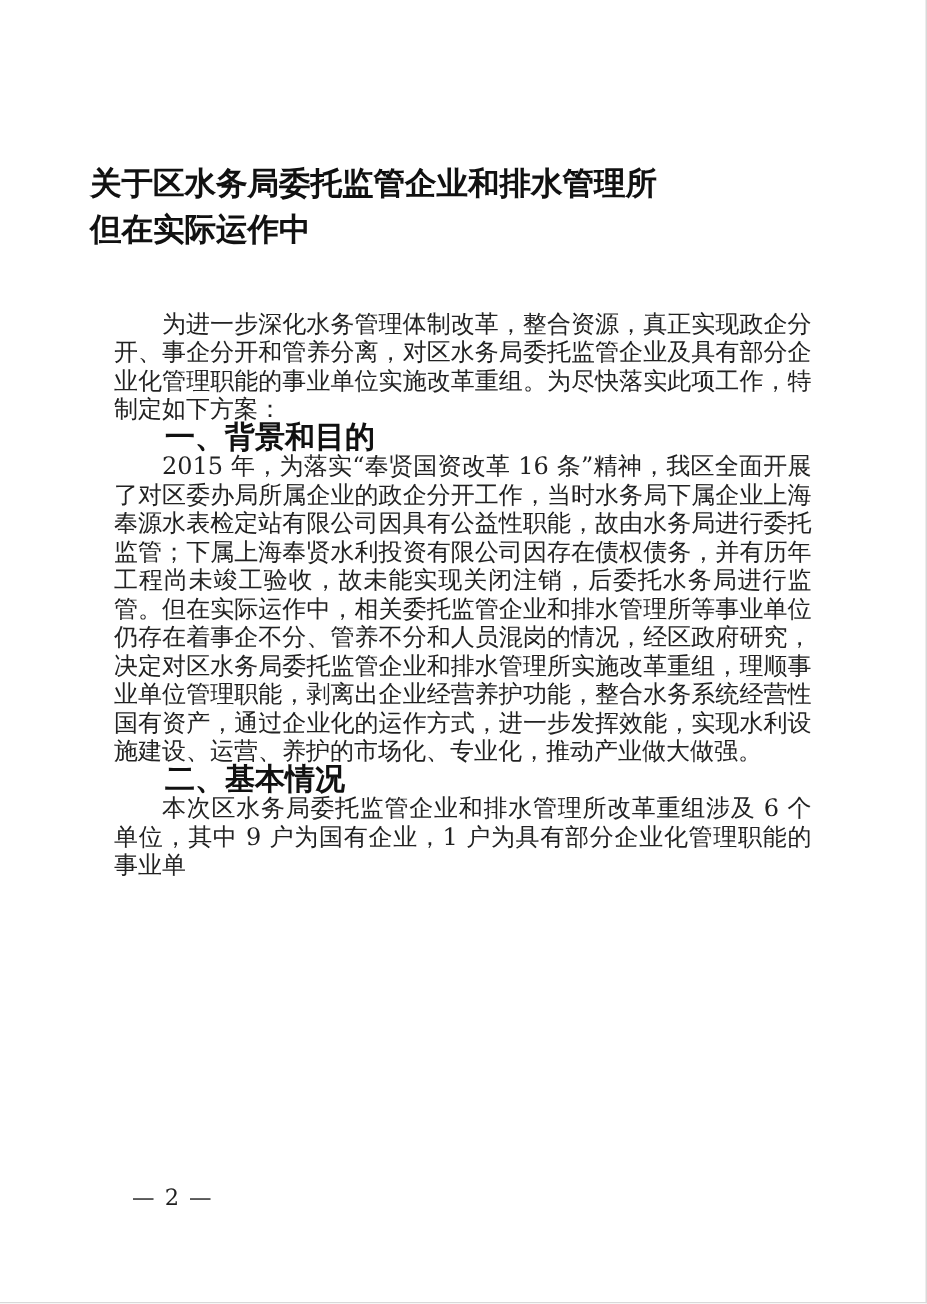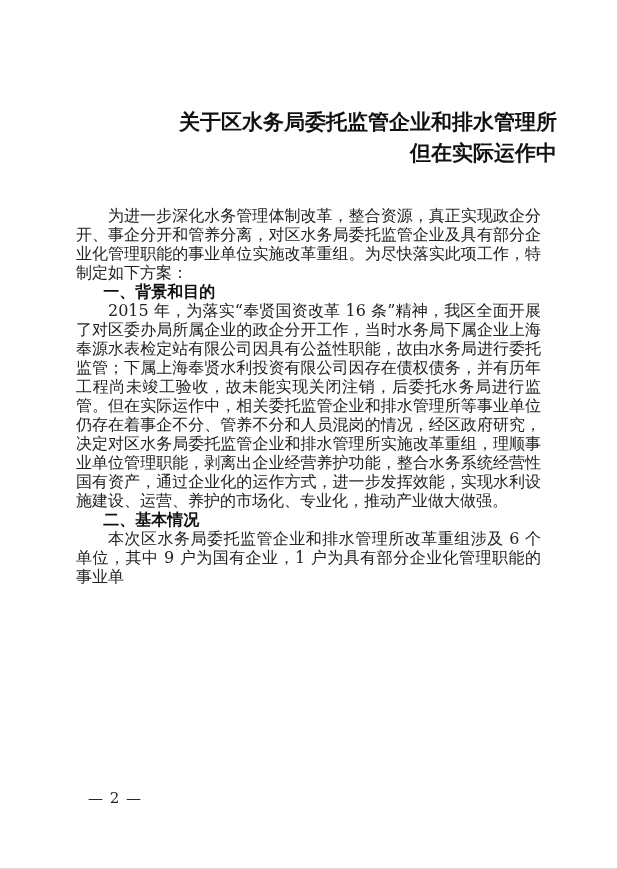--- a/index.html
+++ b/index.html
@@ -13,21 +13,21 @@
     height: 869px;
     background: #ffffff;
     border-right: 1px solid #d9d9d9;
     border-bottom: 1px solid #d9d9d9;
     box-sizing: border-box;
     overflow: hidden;
     color: #1f1f1f;
   }
   .doc-title {
     margin: 106px 60px 0 60px;
-    text-align: right;
+    text-align: left;
     font-family: "DejaVu Serif", "Liberation Serif", serif;
     font-weight: bold;
     font-size: 21px;
     line-height: 31px;
     color: #111111;
   }
   .doc-body {
     margin: 38px 76px 0 76px;
     font-family: "DejaVu Serif", "Liberation Serif", serif;
     font-size: 16px;
@@ -37,21 +37,21 @@
   }
   .doc-body .para {
     margin: 0;
     text-indent: 2em;
   }
   .doc-body .heading {
     margin: 0;
     text-indent: 1.7em;
     font-family: "DejaVu Sans", "Liberation Sans", sans-serif;
     font-weight: bold;
-    font-size: 16px;
+    font-size: 20px;
     color: #111111;
   }
   .page-footer {
     position: absolute;
     left: 88px;
     top: 789px;
     font-family: "DejaVu Serif", "Liberation Serif", serif;
     font-size: 15px;
     color: #1f1f1f;
     letter-spacing: 1px;

